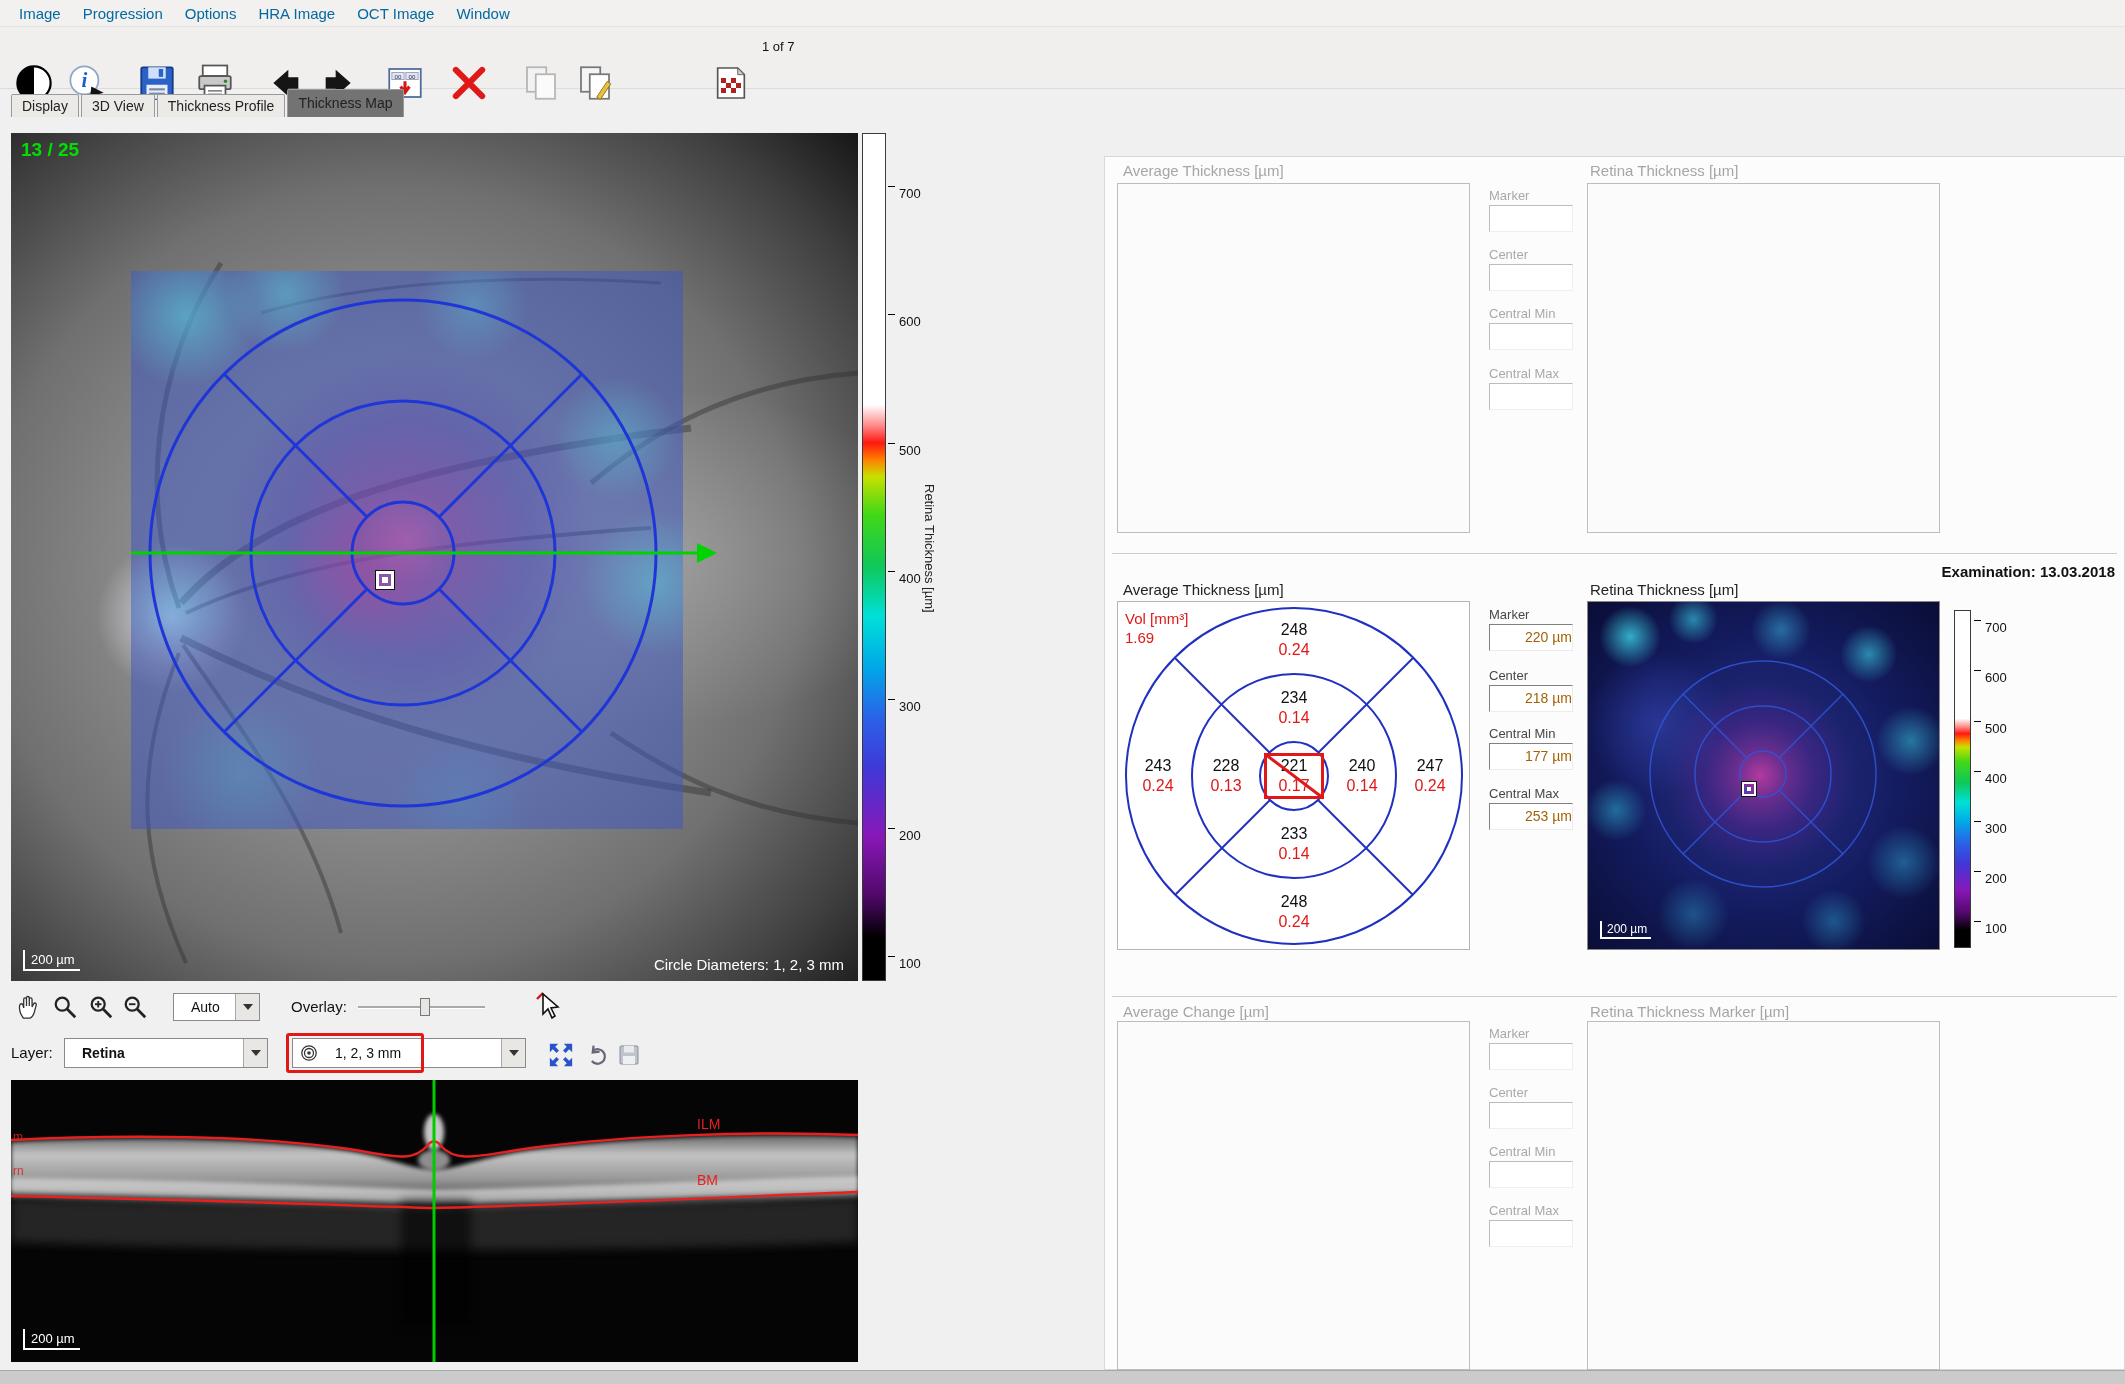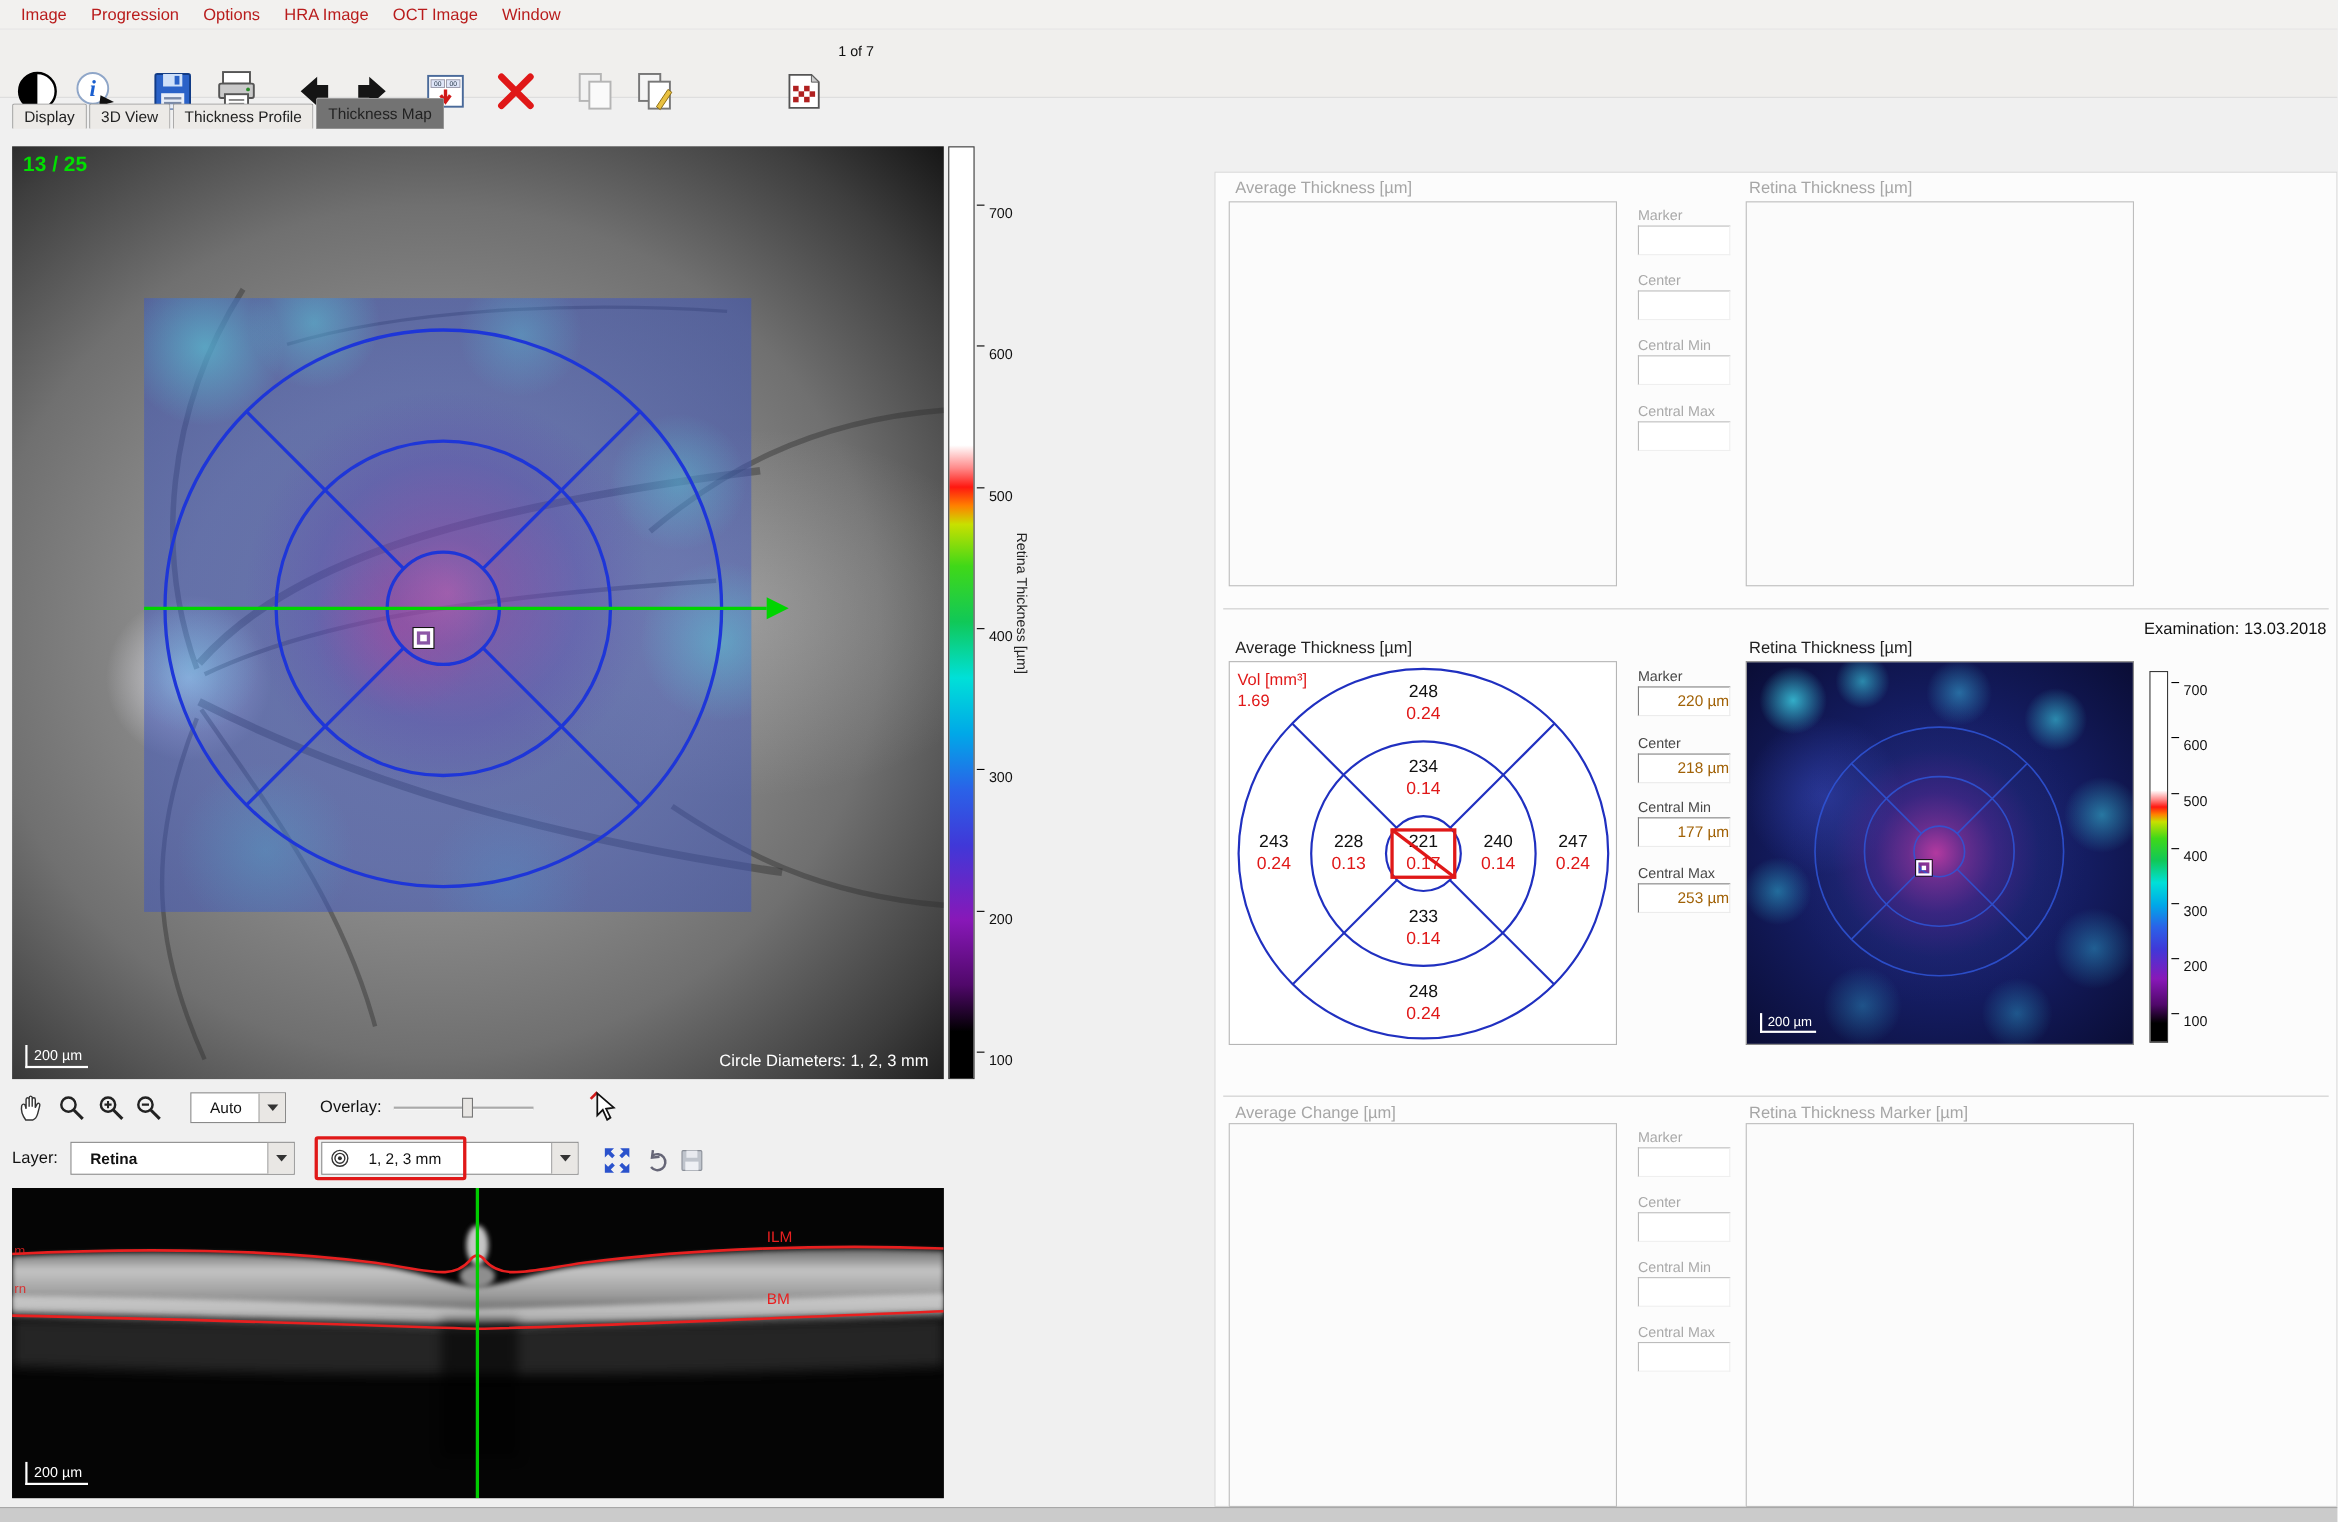--- a/index.html
+++ b/index.html
@@ -2,21 +2,21 @@
 <html><head>
 <meta charset="utf-8">
 <style>
   *{margin:0;padding:0;box-sizing:border-box}
   html,body{width:2125px;height:1384px}
   body{font-family:"Liberation Sans",sans-serif;background:#f0f0f0;position:relative;overflow:hidden;font-size:14px;color:#111}
   .abs{position:absolute}
 
   
   .menubar{position:absolute;left:0;top:0;width:2125px;height:27px;background:#f2f1ef;display:flex;align-items:center;padding-left:8px;border-bottom:1px solid #e3e3e3}
-  .menu-item{font-size:15px;color:#b91c1c;padding:0 11px;cursor:default}
+  .menu-item{font-size:15px;color:#0369a1;padding:0 11px;cursor:default}
 
   
   .toolbar{position:absolute;left:0;top:27px;width:2125px;height:62px;background:#f0efed;border-bottom:1px solid #dcdcdc}
   .tbico{position:absolute;top:33px;width:46px;height:46px;display:flex;align-items:center;justify-content:center}
   .tb-text{position:absolute;font-size:13px;color:#111}
 
   
   .tabs{position:absolute;left:11px;top:89px;height:28px;display:flex;align-items:flex-end}
   .tab{height:23px;line-height:22px;padding:0 10px;font-size:14px;background:#eceae7;border:1px solid #9a9a9a;border-bottom:none;margin-right:2px;border-radius:2px 2px 0 0;color:#222}
   .tab.active{height:28px;line-height:27px;background:#737373}
@@ -74,21 +74,21 @@
   
   .panel{position:absolute;left:1104px;top:156px;width:1021px;height:1214px;background:#fcfcfc;border:1px solid #d8d8d8}
   .divider{position:absolute;height:1px;background:#cccccc;left:1112px;width:1005px}
   .sec-title{position:absolute;font-size:15px;color:#222}
   .sec-title.dim{color:#a6a6a6}
   .flabel{position:absolute;font-size:13px;color:#474747}
   .flabel.dim{color:#a9a9a9}
   .vbox{position:absolute;width:84px;height:27px;background:#fff;border:1px solid;border-color:#808080 #ececec #ececec #808080;font-size:14px;color:#a16207;text-align:right;line-height:25px}
   .vbox.empty{border-color:#bcbcbc #efefef #efefef #bcbcbc}
   .bigbox{position:absolute;width:353px;height:350px;border:1px solid #bdbdbd;background:#fbfbfb}
-  .exam{position:absolute;right:10px;top:563px;font-size:15px;font-weight:normal;color:#111}
+  .exam{position:absolute;right:10px;top:563px;font-size:15px;font-weight:bold;color:#111}
 
   
   .etdrs{position:absolute;left:1117px;top:601px;width:353px;height:349px;background:#fff;border:1px solid #b5b5b5}
   .ev{position:absolute;transform:translate(-50%,-50%);text-align:center;width:70px;font-size:16px;line-height:20px;z-index:2}
   .ev-t{color:#111}
   .ev-v{color:#e01818}
   .vol{position:absolute;left:7px;top:7px;color:#e01818;font-size:15px;line-height:19px;z-index:2}
   .center-redbox{position:absolute;left:146px;top:151px;width:60px;height:46px;border:3px solid #e01818;z-index:1}
 
   

